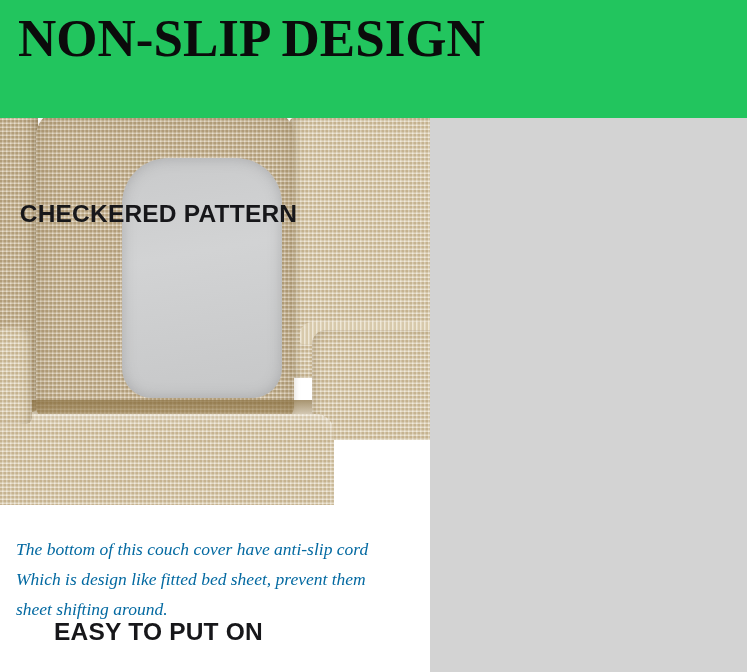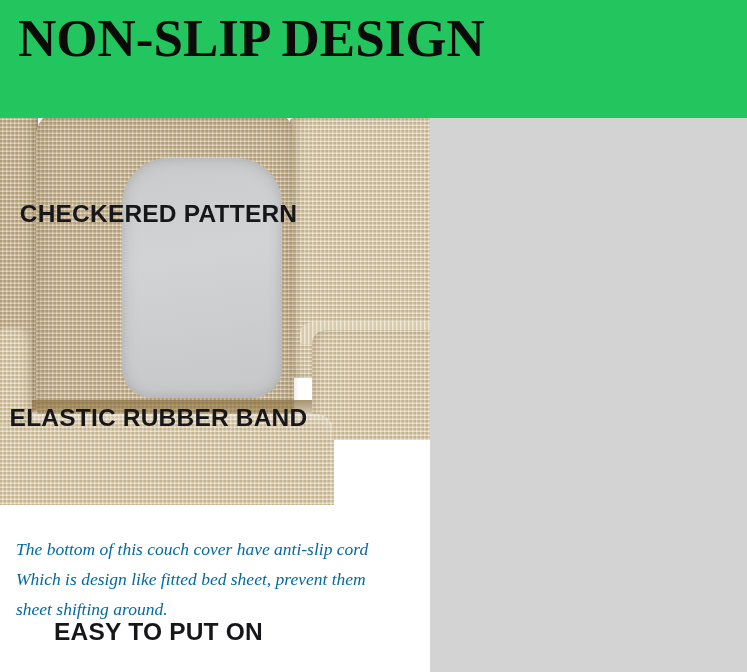--- a/index.html
+++ b/index.html
@@ -376,21 +376,20 @@
   </div>
 
   <div class="circle" id="circle-checkered"></div>
   <div class="feature-label" id="label-checkered">CHECKERED PATTERN</div>
 
   <div class="circle" id="circle-elastic">
     <div class="c2-top"></div>
     <div class="c2-bottom"></div>
     <div class="c2-band"></div>
   </div>
-  <div class="feature-label" id="label-elastic">ELASTIC RUBBER BAND</div>
 
   <div class="circle" id="circle-easy">
     <div class="c3-box"></div>
     <div class="c3-cover"></div>
     <div class="c3-flap"></div>
   </div>
   <div class="feature-label" id="label-easy">EASY TO PUT ON</div>
 
 </div>
 

